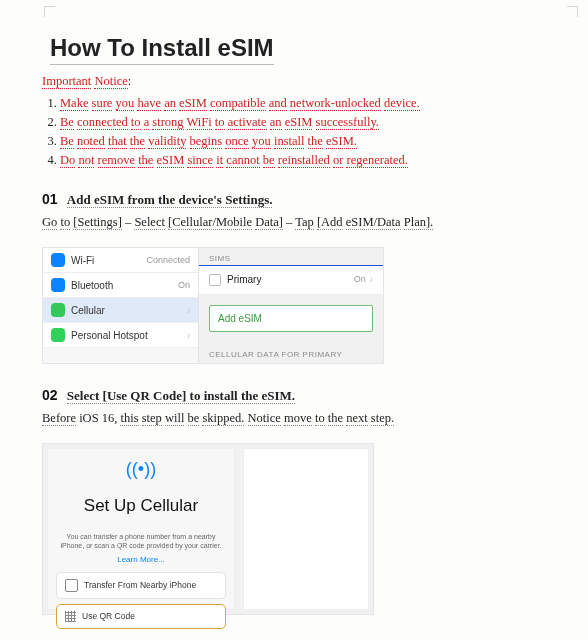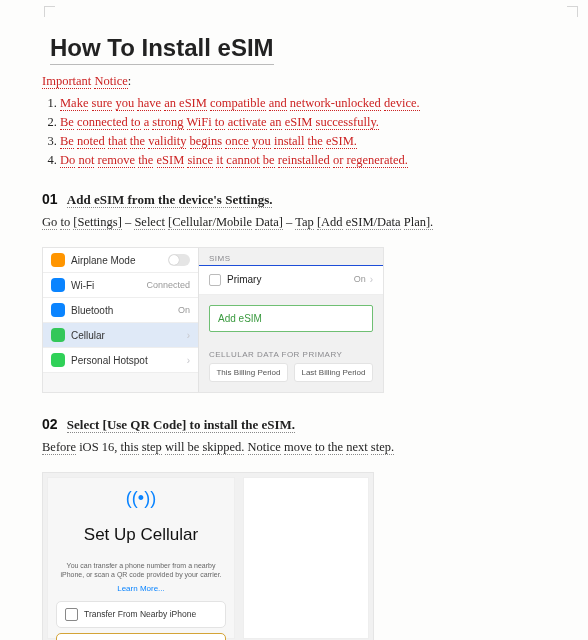--- a/index.html
+++ b/index.html
@@ -201,25 +201,20 @@
     <span>–</span>
     <span class="ub">Tap</span>
     <span class="ub">[Add</span>
     <span class="ub">eSIM/Data</span>
     <span class="ub">Plan].</span>
   </div>
 
   <div class="screenshot shot1">
     <div class="left">
       <div class="srow">
-        <span class="sicon orange"></span>
-        <span>Airplane Mode</span>
-        <span class="toggle"></span>
-      </div>
-      <div class="srow">
         <span class="sicon blue"></span>
         <span>Wi-Fi</span>
         <span class="val">Connected</span>
       </div>
       <div class="srow">
         <span class="sicon blue"></span>
         <span>Bluetooth</span>
         <span class="val">On</span>
       </div>
       <div class="srow sel">
@@ -236,24 +231,20 @@
     <div class="right">
       <div class="simlabel">SIMs</div>
       <div class="primary">
         <span class="tag"></span>
         <span>Primary</span>
         <span class="on">On</span>
         <span class="chev" style="margin-left:4px">›</span>
       </div>
       <div class="add">Add eSIM</div>
       <div class="cdlabel">CELLULAR DATA FOR PRIMARY</div>
-      <div class="tabs">
-        <div class="tab">This Billing Period</div>
-        <div class="tab">Last Billing Period</div>
-      </div>
     </div>
   </div>
 
   
   <div class="heading2">
     <span class="step-num">02</span>
     <span class="step-title">
       <span>Select</span>
       <span>[Use</span>
       <span>QR</span>

